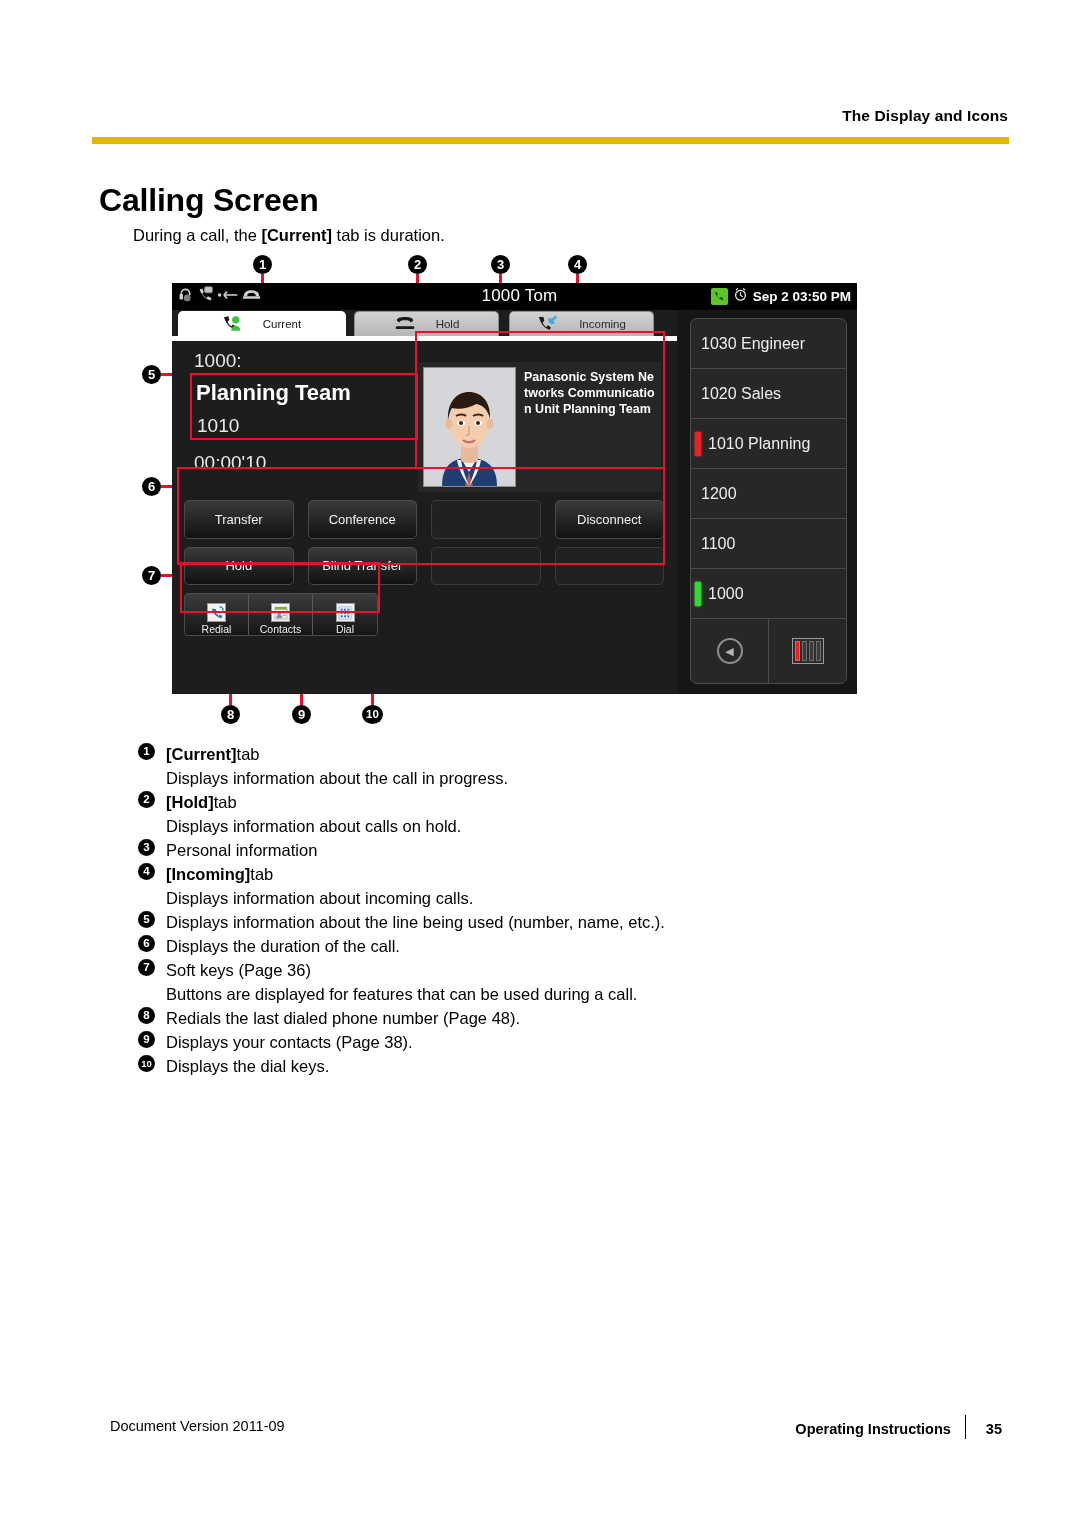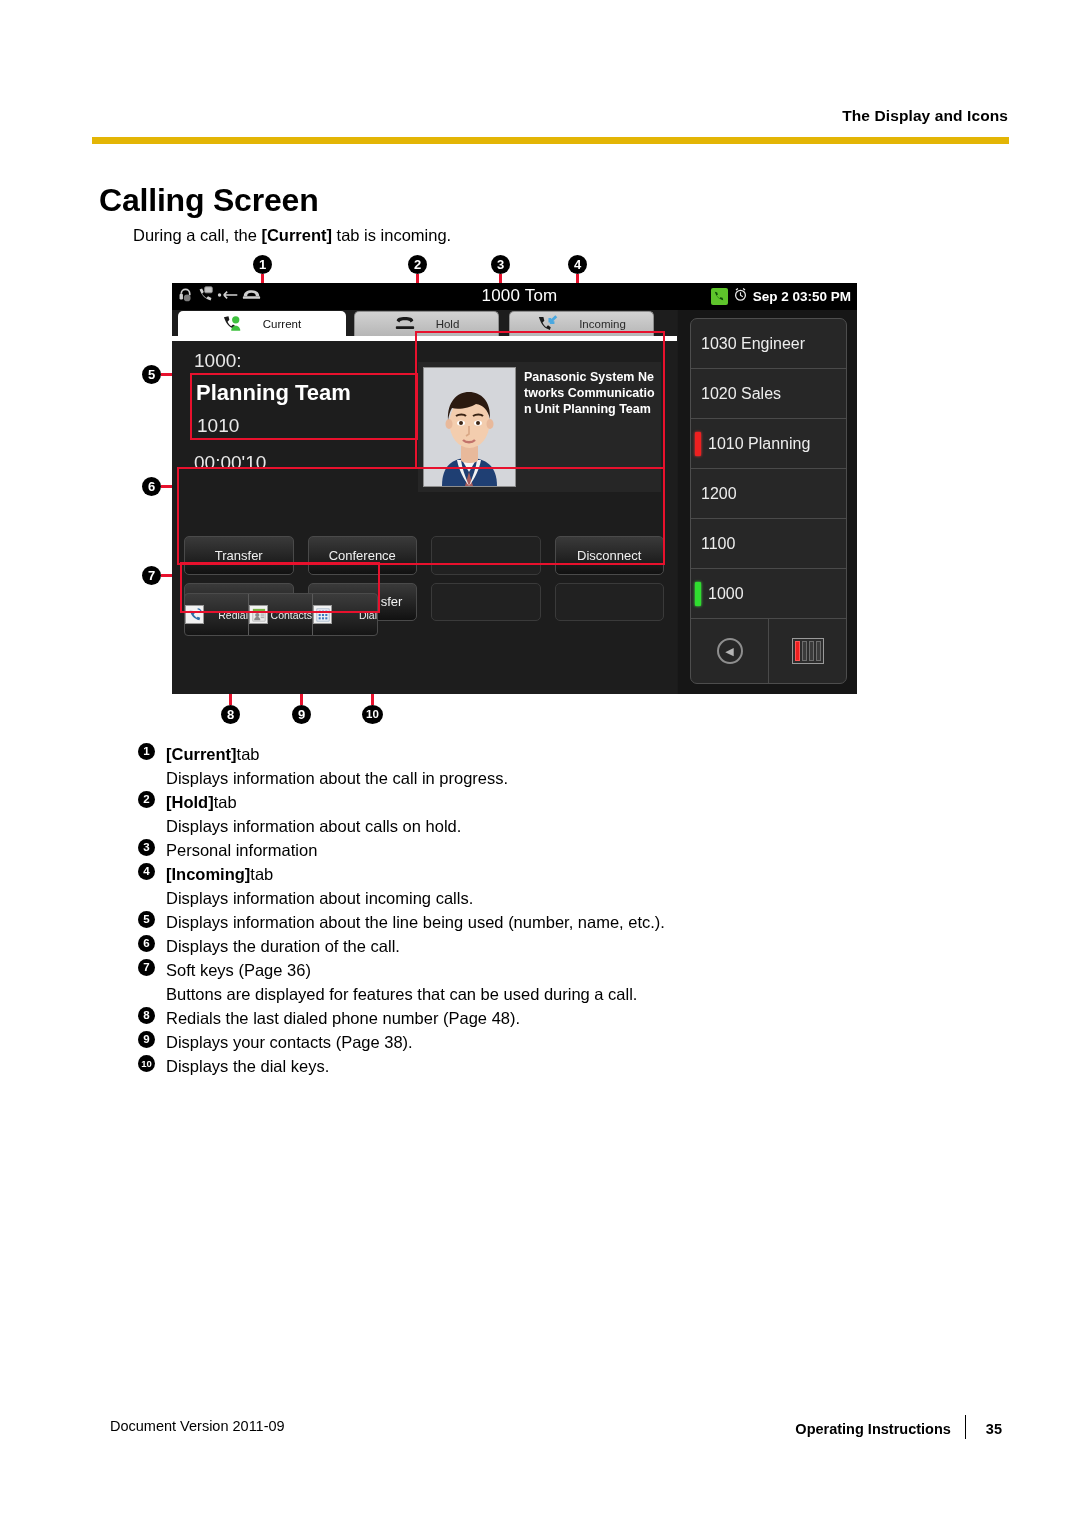--- a/index.html
+++ b/index.html
@@ -144,21 +144,20 @@
   #person-text {
     font-size:12.5px; font-weight:bold; color:#ffffff;
     line-height:1.28; padding-top:2px; word-break:break-all;
   }
 
   
   #softkeys {
     position:absolute; left:12px; top:190px; width:480px; height:85px;
     display:grid; grid-template-columns:repeat(4,1fr); grid-template-rows:1fr 1fr;
     gap:8px 14px;
-    margin-top:36px;
   }
   .skey {
     border-radius:5px;
     background:linear-gradient(#3a3a3a,#111);
     border:1px solid #4a4a4a;
     color:#f0f0f0; font-size:13px;
     display:flex; align-items:center; justify-content:center;
   }
   .skey.empty {
     background:#212121; border:1px solid #3a3a3a; color:transparent;
@@ -167,21 +166,21 @@
   
   #iconbar {
     position:absolute; left:12px; top:283px; height:43px;
     display:flex;
     border:1px solid #4b4b4b; border-radius:4px;
     background:linear-gradient(#3c3c3c,#151515);
     overflow:hidden;
   }
   .ibtn {
     width:64px; height:100%;
-    display:flex; flex-direction:row; align-items:center; justify-content:space-between; gap:1px;
+    display:flex; flex-direction:column; align-items:center; justify-content:flex-end; gap:1px;
     border-right:1px solid #5a5a5a;
     color:#eee; font-size:10.5px;
   }
   .ibtn:last-child { border-right:none; }
   .ibox {
     width:19px; height:19px; background:#f2f2f2; border:1px solid #9a9a9a;
     display:flex; align-items:center; justify-content:center;
   }
 
   
@@ -258,21 +257,21 @@
 <body>
 
 <div id="header-area">
   <div id="running-head">The Display and Icons</div>
   <div id="header-rule"></div>
 </div>
 
 <div id="page-title">Calling Screen</div>
 
 <div id="intro-line">
-  <span>During a call, the </span><b>[Current]</b><span> tab is incoming.</span>
+  <span>During a call, the </span><b>[Current]</b><span> tab is duration.</span>
 </div>
 
 <div id="figure">
 
   <div class="callout" style="left:253px; top:0px;">1</div>
   <div class="cl-line cl-v" style="left:261px; top:19px; height:68px;"></div>
 
   <div class="callout" style="left:408px; top:0px;">2</div>
   <div class="cl-line cl-v" style="left:416px; top:19px; height:68px;"></div>
 

